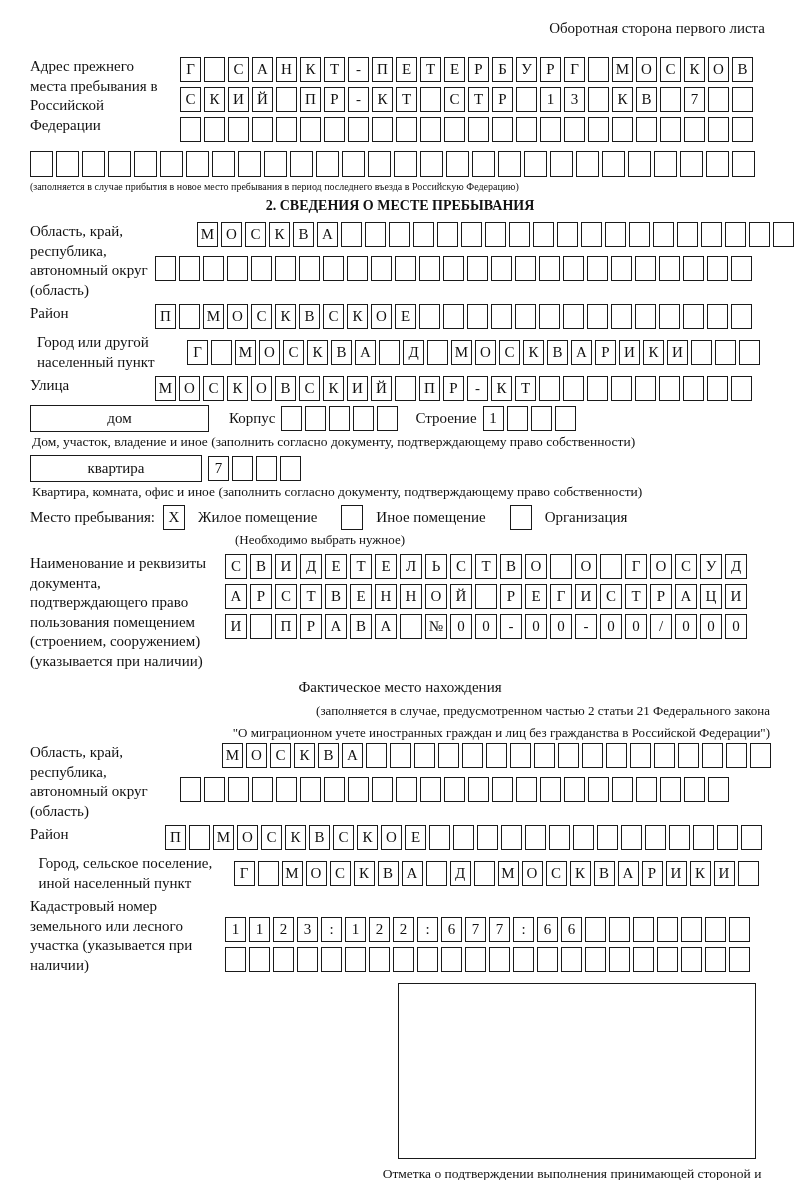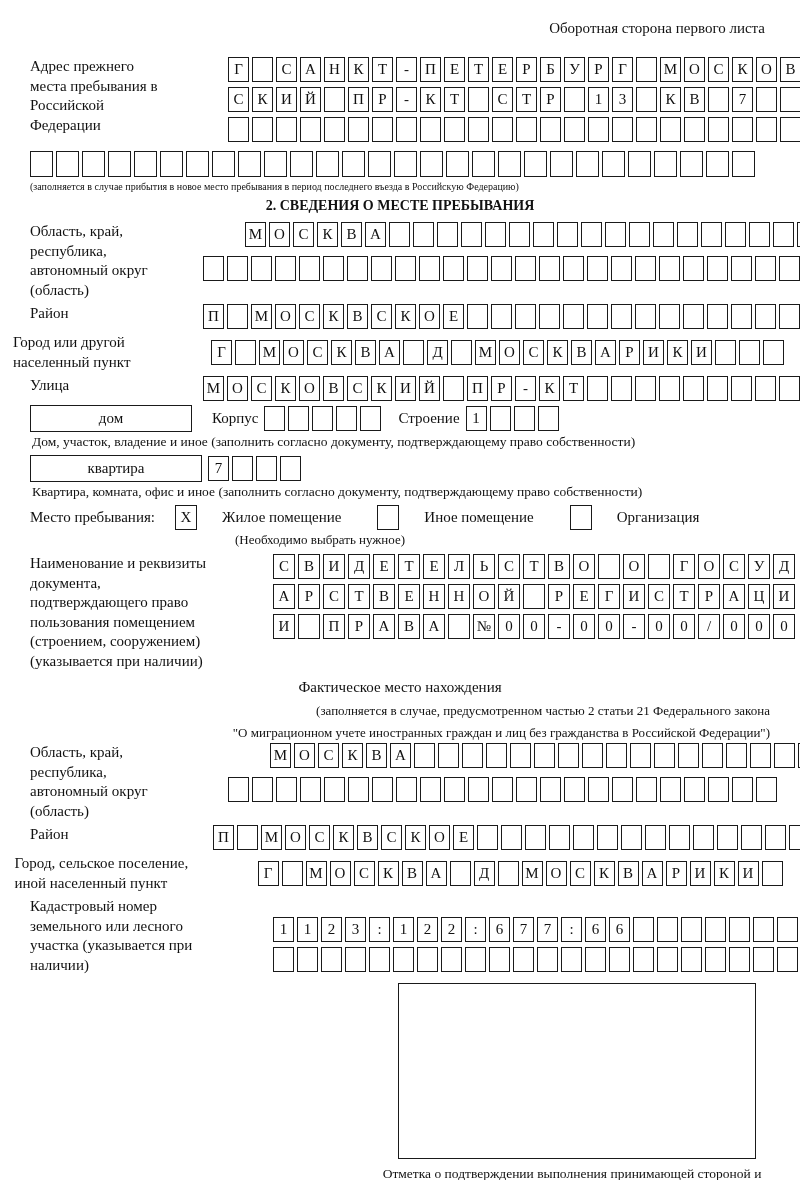--- a/index.html
+++ b/index.html
@@ -6,21 +6,21 @@
   html, body { margin: 0; padding: 0; background: #ffffff; }
   body {
     width: 800px; height: 1180px; overflow: hidden;
     font-family: "Liberation Serif", "DejaVu Serif", serif;
     color: #111;
   }
   .page { padding: 6px 30px 0 30px; }
 
   .header-note { text-align: right; font-size: 15px; margin: 14px 5px 20px 0; }
 
-  .field { display: flex; align-items: flex-start; margin-bottom: 4px; gap: 48px; }
+  .field { display: flex; align-items: flex-start; margin-bottom: 4px; }
   .field.center { align-items: center; justify-content: center; }
   .label { font-size: 15px; line-height: 19.5px; flex-shrink: 0; padding-right: 6px; }
   .w125 { width: 125px; }
   .w135 { width: 135px; }
   .w150 { width: 150px; }
   .w195 { width: 195px; }
 
   .cells { white-space: nowrap; line-height: 0; }
   .cells-col .cells { margin-bottom: 5px; }
   .cells-col .gap8 { margin-bottom: 9px; padding-left: 42px; }
@@ -41,25 +41,25 @@
 
   .title { text-align: center; font-weight: bold; font-size: 14px; margin: 4px 0 8px 0; }
   .subtitle { text-align: center; font-weight: normal; font-size: 15px; margin: 8px 0 6px 0; }
   .law-note { font-size: 13px; text-align: right; line-height: 17.5px; margin: 4px 0 2px 0; }
 
   .house-row { display: flex; align-items: center; margin: 2px 0 2px 0; }
   .widebox {
     border: 1.5px solid #1a1a1a; height: 27px; text-align: center;
     font-size: 15px; line-height: 24px; flex-shrink: 0;
   }
-  .widebox.dom { width: 162px; margin-right: 6px; }
+  .widebox.dom { width: 179px; margin-right: 6px; }
   .widebox.flat { width: 172px; margin-right: 6px; }
   .inline-label { font-size: 15px; margin: 0 6px 0 14px; }
 
-  .stay { display: flex; align-items: center; font-size: 15px; margin: 3px 0 2px 0; gap: 12px; }
+  .stay { display: flex; align-items: center; font-size: 15px; margin: 3px 0 2px 0; }
   .stay .opt-label { margin-right: 24px; }
   .stay .lead { margin-right: 8px; }
   .stay .cells { margin-right: 10px; }
   .checkbox-cells .cell { width: 22px; height: 25px; }
   .stay-note { font-size: 13px; margin: 0 0 6px 205px; }
 
   .stamp-box {
     width: 358px; height: 176px; border: 1.6px solid #1a1a1a;
     margin: 6px 14px 6px auto;
   }

